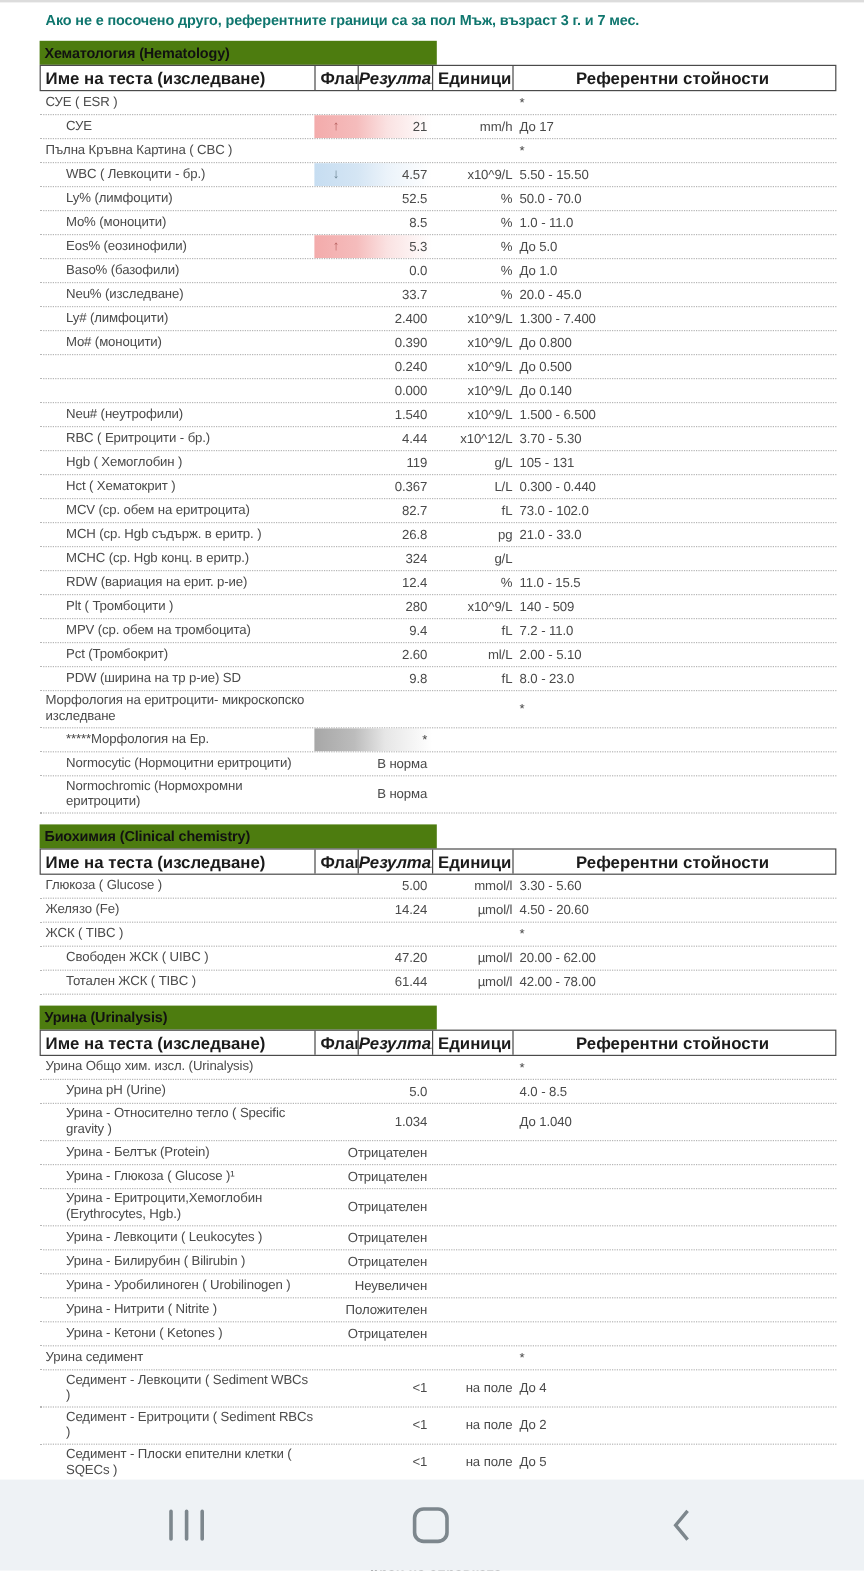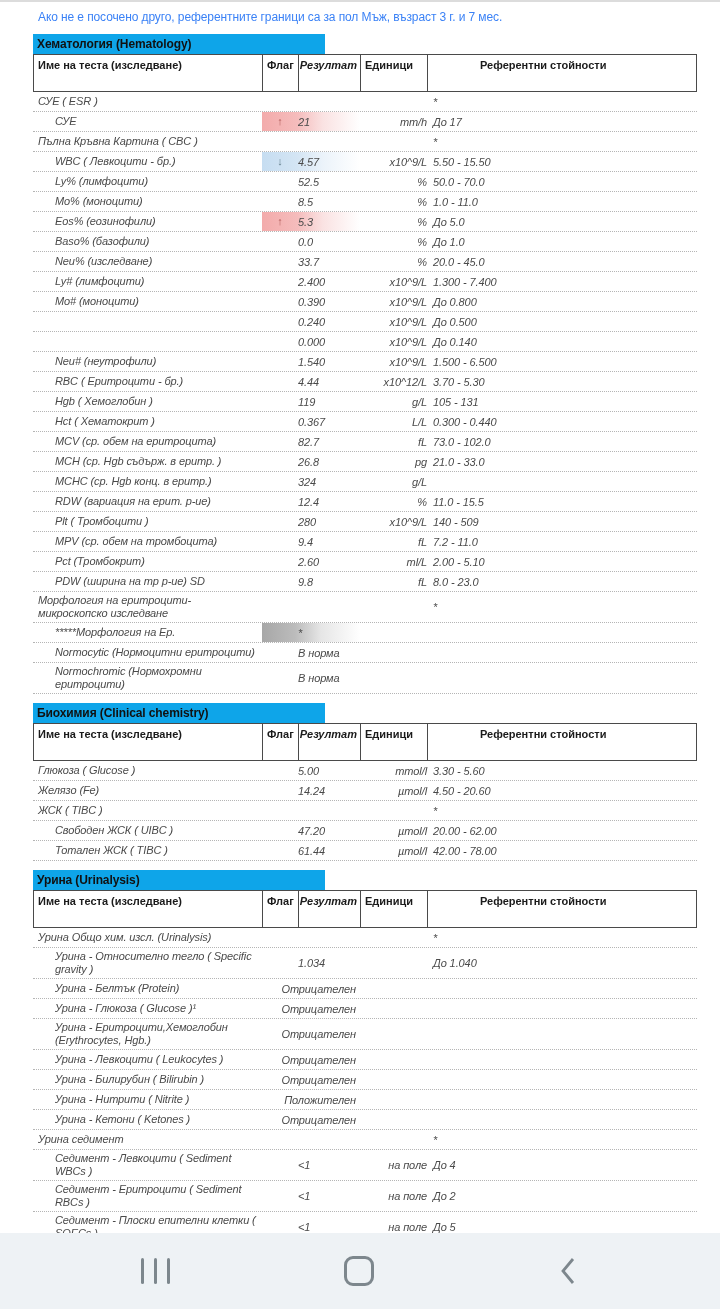--- a/index.html
+++ b/index.html
@@ -3,44 +3,44 @@
 <meta charset="utf-8">
 <style>
   html,body{margin:0;padding:0;}
   body{
     width:720px;height:1309px;position:relative;overflow:hidden;
     background:#ffffff;font-family:"Liberation Sans","DejaVu Sans",sans-serif;
     color:#4a4a4a;
   }
   .page-top-line{position:absolute;top:0;left:0;width:720px;height:2px;background:#dcdcdc;}
   .content{position:absolute;top:8px;left:33px;width:664px;}
-  .top-note{font-size:12px;font-weight:400;color:#3b82f6;padding:2px 0 10px 5px;letter-spacing:-0.1px;}
+  .top-note{font-size:12px;font-weight:700;color:#0f766e;padding:2px 0 10px 5px;letter-spacing:-0.1px;}
   
-  .bar{width:292px;height:20px;line-height:20px;background:#0ea5e9;color:#111;
+  .bar{width:331px;height:20px;line-height:20px;background:#4d7c0f;color:#111;
        font-size:12px;font-weight:700;padding-left:4px;box-sizing:border-box;letter-spacing:-0.1px;}
   .section + .section{margin-top:9px;}
   
   .thead{display:grid;grid-template-columns:229px 36px 62px 67px 1fr;
-         border:1px solid #4a4a4a;box-sizing:border-box;height:38px;line-height:20px;
-         font-size:11px;font-weight:700;color:#1b1b1b;}
+         border:1px solid #4a4a4a;box-sizing:border-box;height:22px;line-height:20px;
+         font-size:14px;font-weight:700;color:#1b1b1b;}
   .th{border-right:1px solid #4a4a4a;padding-left:4px;box-sizing:border-box;white-space:nowrap;overflow:hidden;}
   .th.c4{border-right:none;margin-left:48px;}
   .th.c2{text-align:right;padding-right:3px;padding-left:0;font-style:italic;}
   
   .row{display:grid;grid-template-columns:229px 36px 62px 67px 1fr;
        border-bottom:1px dotted #b5b5b5;min-height:19px;align-items:center;
-       font-size:11px;letter-spacing:-0.1px;font-style:italic;}
+       font-size:11px;letter-spacing:-0.1px;}
   .cell{padding:2px 0;}
   .cell.name{padding-left:5px;line-height:13px;}
   .cell.name.ind{padding-left:22px;}
   .flagwrap{grid-column:2/4;display:flex;align-items:center;align-self:stretch;}
   .fl{width:36px;text-align:center;font-size:11px;line-height:11px;}
   .fl.up{color:#b25a58;}
   .fl.down{color:#66808f;}
-  .res{flex:1;padding-right:4px;}
+  .res{flex:1;text-align:right;padding-right:4px;}
   .cell.units{padding-left:5px;text-align:right;}
   .cell.ref{padding-left:6px;}
   .g-up{background:linear-gradient(90deg,#f3abab 0%,#f5bcbc 36%,rgba(246,202,202,0.55) 62%,rgba(255,255,255,0) 100%);}
   .g-down{background:linear-gradient(90deg,#c6ddf1 0%,#d4e5f4 36%,rgba(219,233,246,0.55) 62%,rgba(255,255,255,0) 100%);}
   .g-gray{background:linear-gradient(90deg,#a7a7a7 0%,#bcbcbc 34%,rgba(213,213,213,0.6) 60%,rgba(255,255,255,0) 100%);}
   
   .end-rule{margin-top:19px;border-top:1px solid #4a4a4a;height:0;}
   .footnote{display:flex;font-size:11px;color:#3f3f3f;padding:9px 0 0 7px;line-height:14px;}
   .footnote .num{width:18px;flex:none;}
   .end-note{text-align:center;font-size:12px;font-weight:700;color:#1d1d1d;padding:12px 0 10px 0;}
@@ -397,20 +397,29 @@
         <div class="row">
           <div class="cell name">Урина Общо хим. изсл. (Urinalysis)</div>
           <div class="flagwrap">
             <div class="fl"></div>
             <div class="res"></div>
           </div>
           <div class="cell units"></div>
           <div class="cell ref">*</div>
         </div>
         <div class="row">
+          <div class="cell name ind">Урина pH (Urine)</div>
+          <div class="flagwrap">
+            <div class="fl"></div>
+            <div class="res">5.0</div>
+          </div>
+          <div class="cell units"></div>
+          <div class="cell ref">4.0 - 8.5</div>
+        </div>
+        <div class="row">
           <div class="cell name ind">Урина - Относително тегло ( Specific gravity )</div>
           <div class="flagwrap">
             <div class="fl"></div>
             <div class="res">1.034</div>
           </div>
           <div class="cell units"></div>
           <div class="cell ref">До 1.040</div>
         </div>
         <div class="row">
           <div class="cell name ind">Урина - Белтък (Protein)</div>
@@ -446,20 +455,29 @@
             <div class="res">Отрицателен</div>
           </div>
           <div class="cell units"></div>
           <div class="cell ref"></div>
         </div>
         <div class="row">
           <div class="cell name ind">Урина - Билирубин ( Bilirubin )</div>
           <div class="flagwrap">
             <div class="fl"></div>
             <div class="res">Отрицателен</div>
+          </div>
+          <div class="cell units"></div>
+          <div class="cell ref"></div>
+        </div>
+        <div class="row">
+          <div class="cell name ind">Урина - Уробилиноген ( Urobilinogen )</div>
+          <div class="flagwrap">
+            <div class="fl"></div>
+            <div class="res">Неувеличен</div>
           </div>
           <div class="cell units"></div>
           <div class="cell ref"></div>
         </div>
         <div class="row">
           <div class="cell name ind">Урина - Нитрити ( Nitrite )</div>
           <div class="flagwrap">
             <div class="fl"></div>
             <div class="res">Положителен</div>
           </div>

